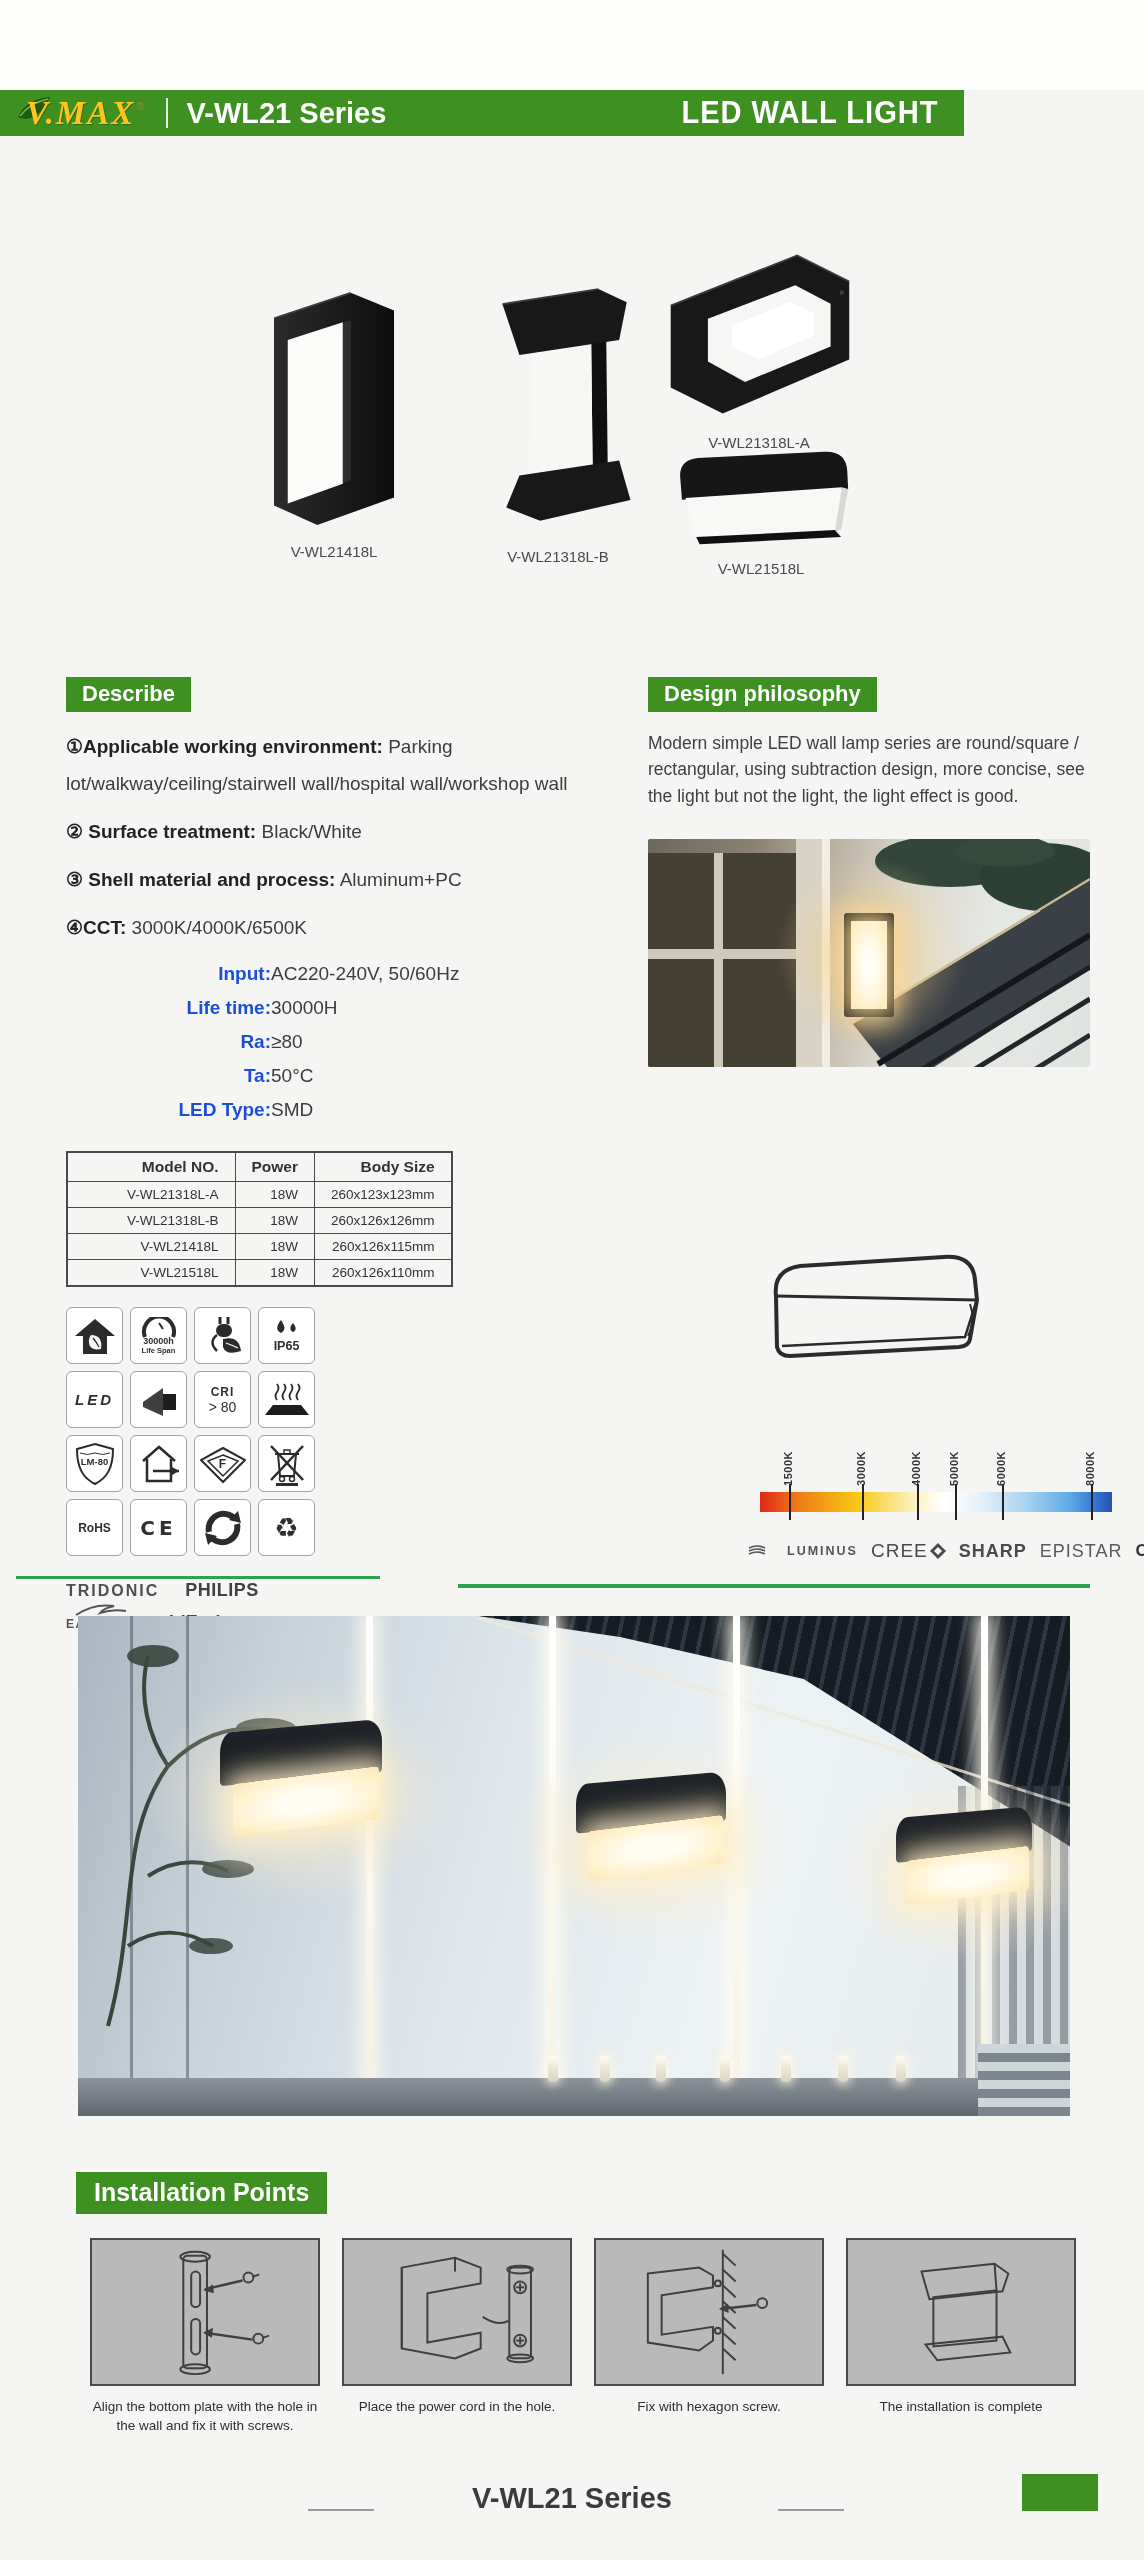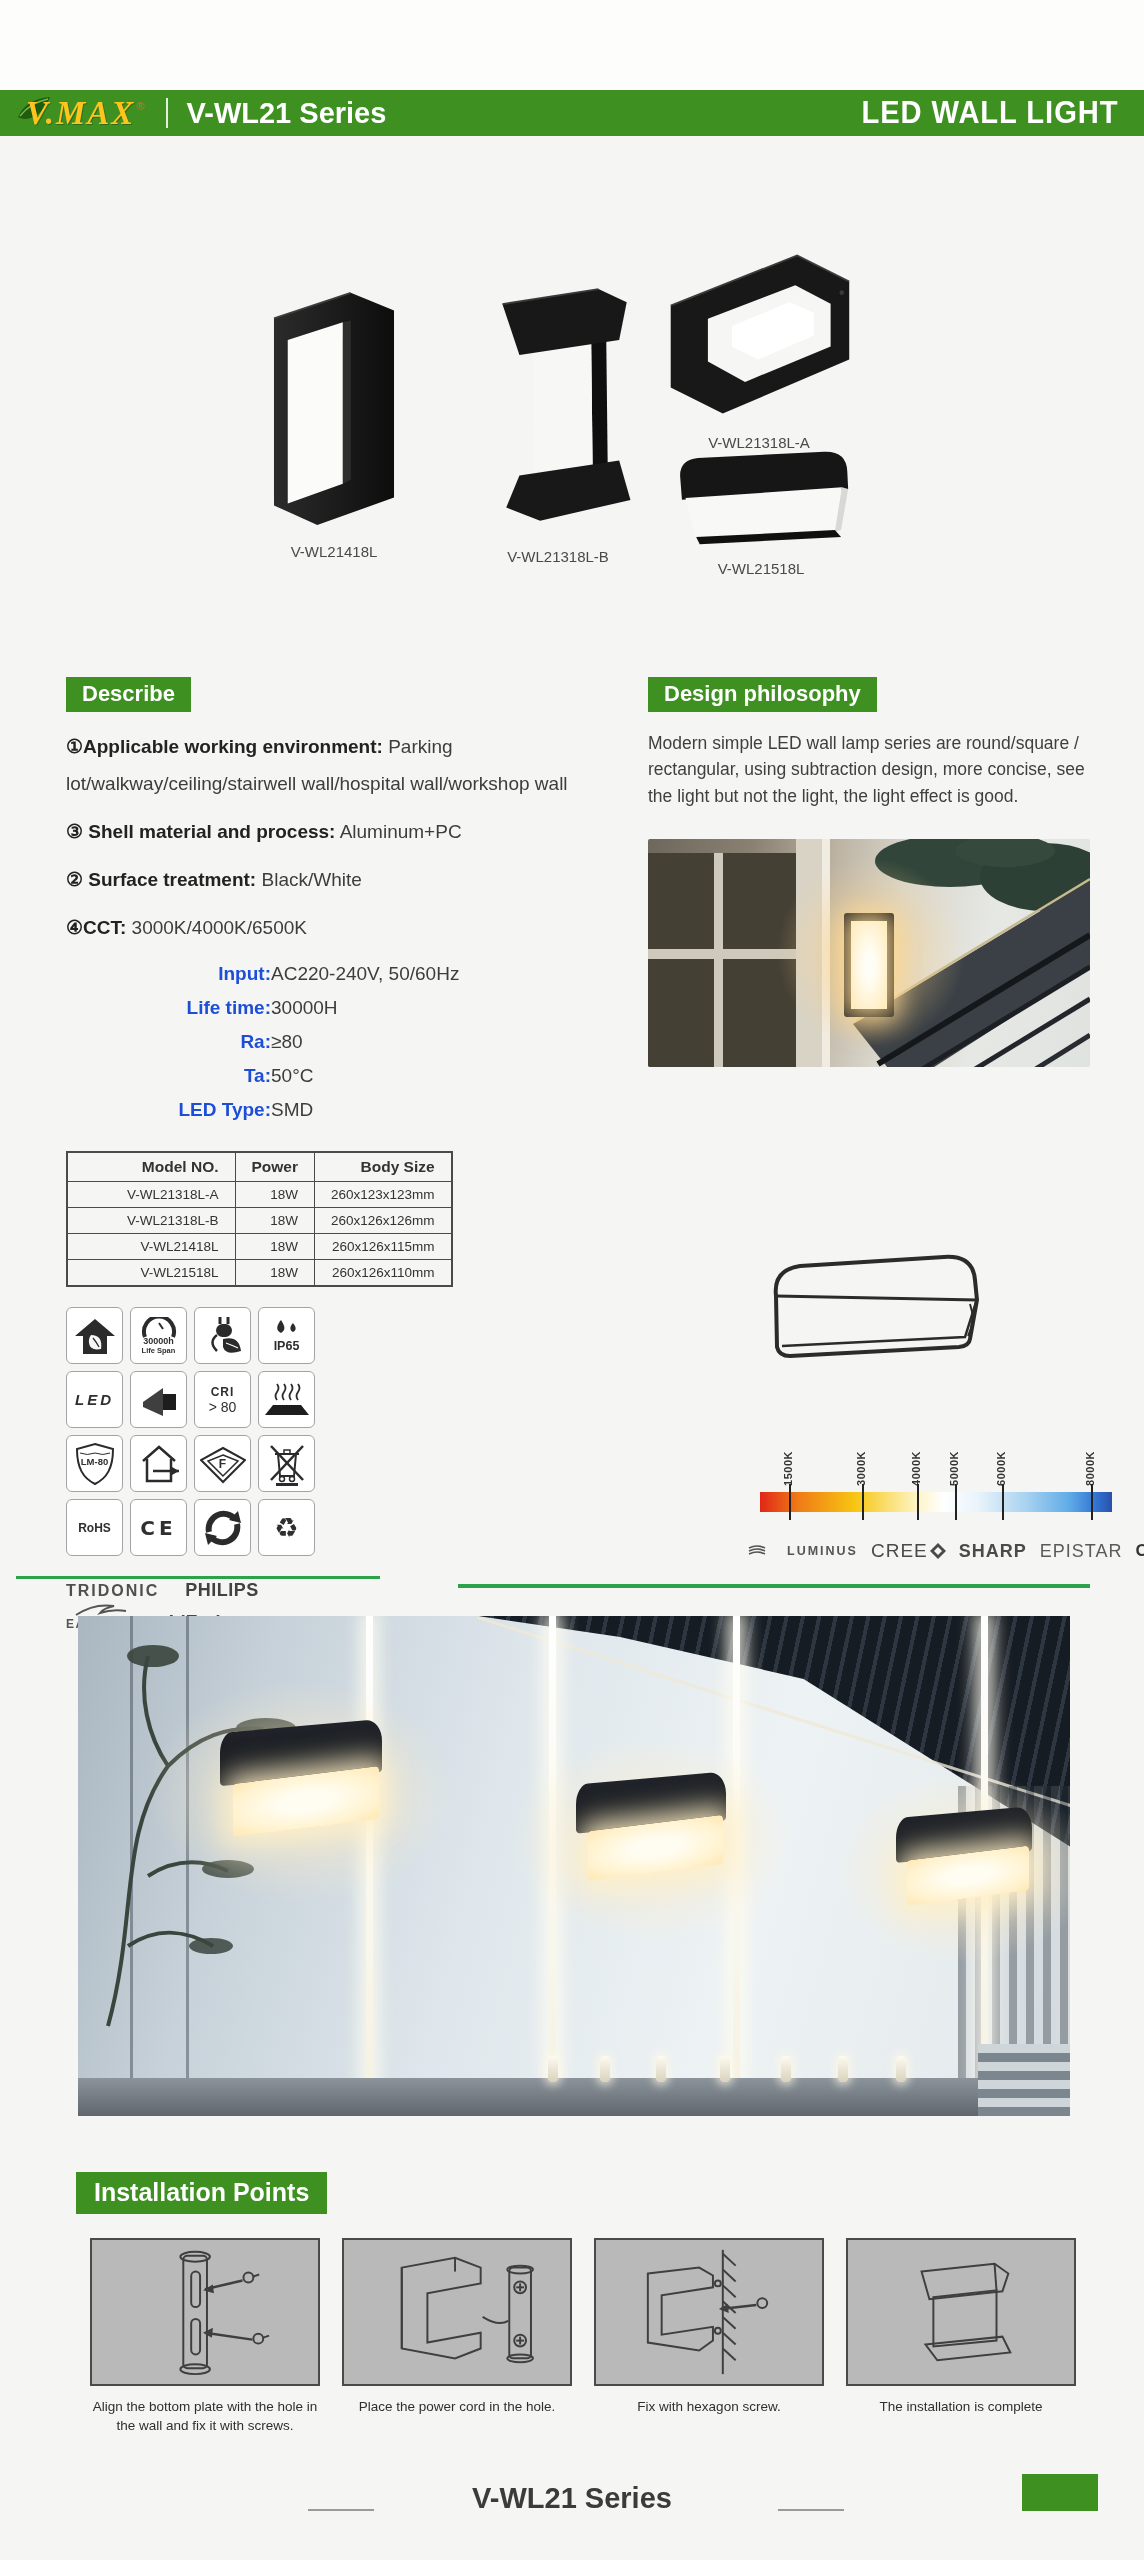--- a/index.html
+++ b/index.html
@@ -1,21 +1,21 @@
 <!DOCTYPE html>
 <html><head>
 <meta charset="utf-8">
 <style>
   * { margin:0; padding:0; box-sizing:border-box; }
   body { background:#e8e8e6; font-family:"Liberation Sans", sans-serif; }
   .page { position:relative; width:1144px; height:2560px; background:#f5f5f3; margin:0 auto; overflow:hidden; }
 
   
   .top-strip { position:absolute; left:0; top:0; width:1144px; height:90px; background:#fdfdfc; }
-  .header { position:absolute; left:0; top:90px; width:1144px; height:46px; background:#3e9121;
+  .header { position:absolute; left:0; top:90px; width:964px; height:46px; background:#3e9121;
             display:flex; align-items:center; padding:0 26px; }
   .brand { position:relative; display:flex; align-items:baseline; }
   .brand-leaf { position:absolute; left:-10px; top:-4px; }
   .brand-text { position:relative; font-family:"Liberation Serif", serif; font-weight:bold; font-style:italic;
                 font-size:33px; color:#ffc41d; letter-spacing:2px; text-shadow:1px 1px 0 rgba(0,0,0,.25); }
   .brand-reg { position:relative; font-size:11px; color:#ff5a3c; top:-14px; margin-left:1px; }
   .hdr-sep { width:2px; height:30px; background:rgba(255,255,255,.85); margin:0 18px 0 22px; }
   .hdr-series { font-size:29px; font-weight:bold; color:#fff; }
   .hdr-type { margin-left:auto; font-size:31px; font-weight:bold; color:#fff; letter-spacing:1px;
               transform:scaleX(.94); transform-origin:right center; }
@@ -220,22 +220,22 @@
       <polygon points="34,98 190,90 197,98 38,106" fill="#101010"></polygon>
     </svg>
     <div class="product-label">V-WL21518L</div>
   </div>
 
   <div class="left-col">
     <div class="sec-label">Describe</div>
 
     <div class="desc-list">
       <div class="d-item"><b>①Applicable working environment:</b><span> Parking lot/walkway/ceiling/stairwell wall/hospital wall/workshop wall</span></div>
+      <div class="d-item"><b>② Surface treatment:</b><span> Black/White</span></div>
       <div class="d-item"><b>③ Shell material and process:</b><span> Aluminum+PC</span></div>
-      <div class="d-item"><b>② Surface treatment:</b><span> Black/White</span></div>
       <div class="d-item"><b>④CCT:</b><span> 3000K/4000K/6500K</span></div>
     </div>
 
     <div class="spec-list">
       <div class="s-row">
           <b>Input:</b>
           <span>AC220-240V, 50/60Hz</span>
         </div>
       <div class="s-row">
           <b>Life time:</b>

